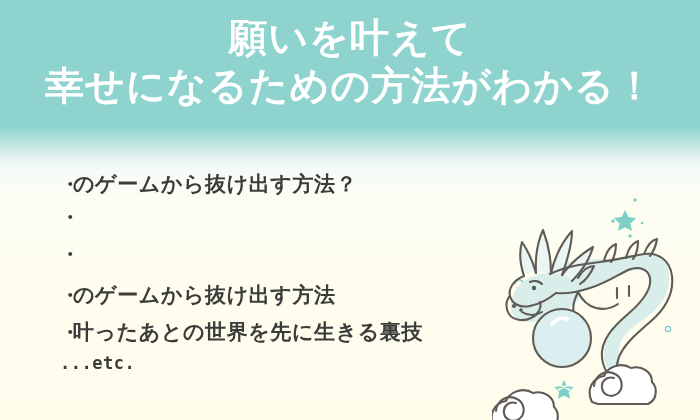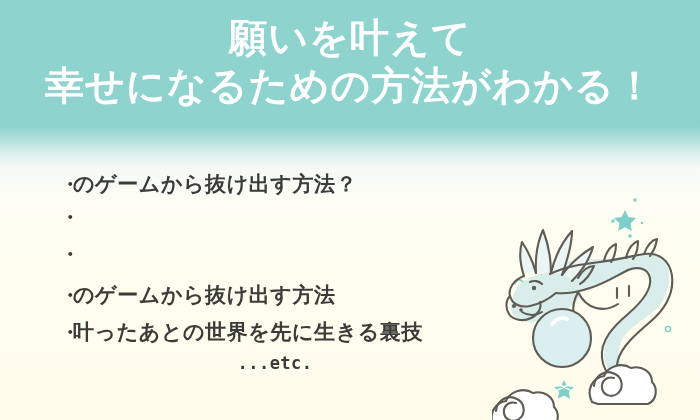--- a/index.html
+++ b/index.html
@@ -74,21 +74,21 @@
     width: 13px;
     font-size: 20px;
     line-height: 1;
     color: #3b3b39;
   }
   .etc {
     position: absolute;
     left: 0;
     top: 183px;
     width: 430px;
-    text-align: center;
+    text-align: left;
     font-family: "DejaVu Sans Mono", "Liberation Mono", monospace;
     font-size: 17px;
     font-weight: 600;
     color: #3b3b39;
     letter-spacing: 0.5px;
   }
 
   
   .illustration {
     position: absolute;

